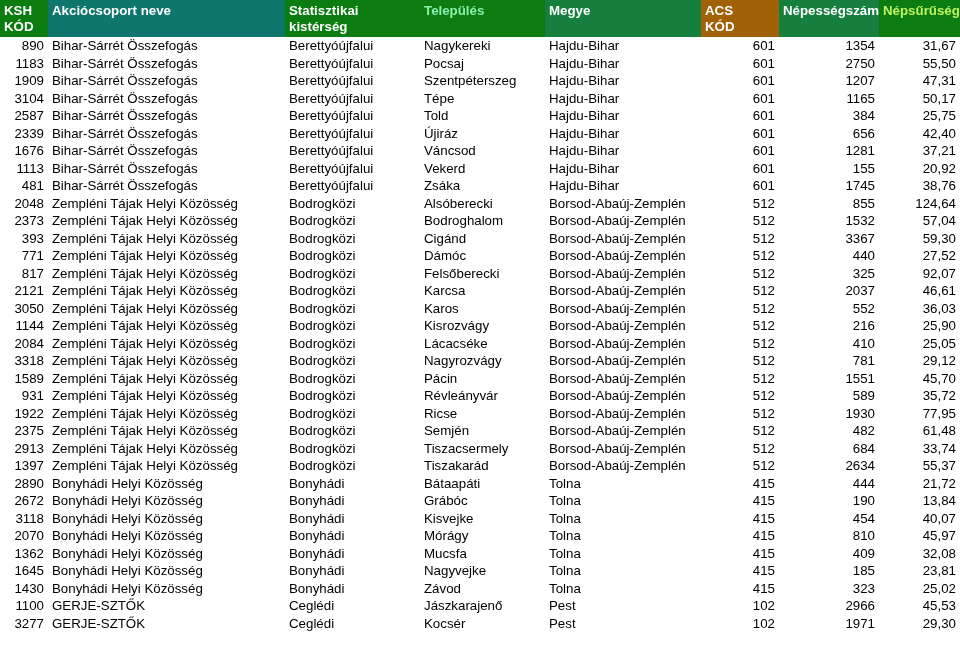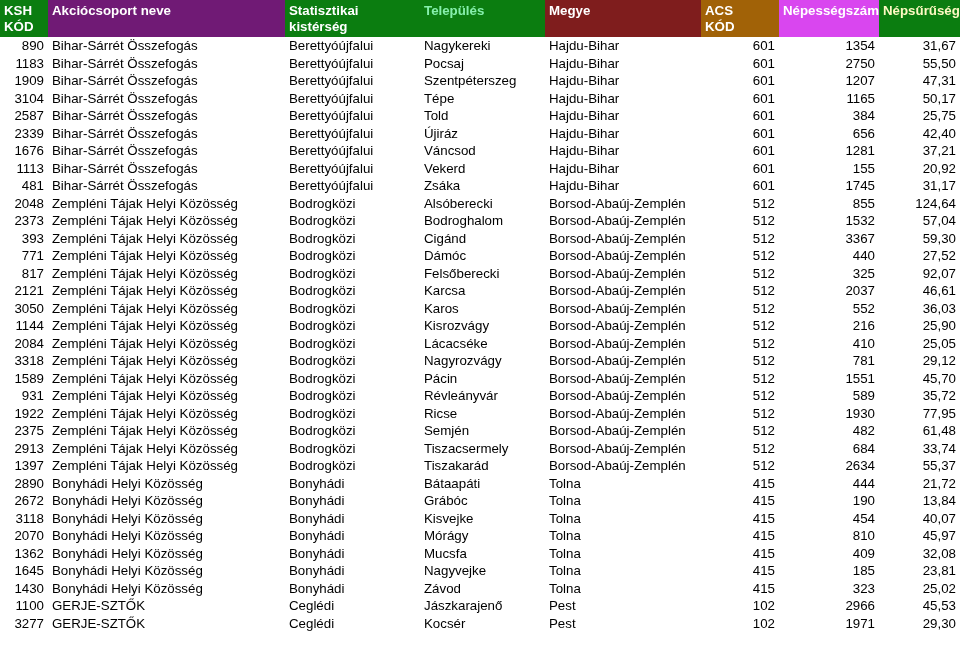--- a/index.html
+++ b/index.html
@@ -86,30 +86,30 @@
         <col class="c-acs">
         <col class="c-nep">
         <col class="c-sur">
     </colgroup>
     <thead>
       <tr>
         <th class="txt hdr-ksh" style="background: rgb(11, 125, 16); color: rgb(255, 255, 255);">
           <span>KSH</span><br>
           <span>KÓD</span>
         </th>
-        <th class="txt" style="background: #701a75; color: rgb(255, 255, 255);">Akciócsoport neve</th>
+        <th class="txt" style="background: #0f766e; color: rgb(255, 255, 255);">Akciócsoport neve</th>
         <th class="txt" style="background: rgb(11, 125, 16); color: rgb(255, 255, 255);">Statisztikai kistérség</th>
         <th class="txt" style="background: rgb(11, 125, 16); color: #86efac;">Település</th>
-        <th class="txt" style="background: #7f1d1d; color: rgb(255, 255, 255);">Megye</th>
+        <th class="txt" style="background: #15803d; color: rgb(255, 255, 255);">Megye</th>
         <th class="txt" style="background: #a16207; color: rgb(255, 255, 255);">
           <span>ACS</span><br>
           <span>KÓD</span>
         </th>
-        <th class="txt" style="background: #d946ef; color: rgb(255, 255, 255);">Népességszám</th>
-        <th class="txt" style="background: rgb(11, 125, 16); color: #fef9c3;">Népsűrűség</th>
+        <th class="txt" style="background: #15803d; color: rgb(255, 255, 255);">Népességszám</th>
+        <th class="txt" style="background: rgb(11, 125, 16); color: #bef264;">Népsűrűség</th>
       </tr>
     </thead>
     <tbody id="tbody">
         <tr>
           <td class="c-ksh-cell num">890</td>
           <td class="c-name-cell txt">Bihar-Sárrét Összefogás</td>
           <td class="txt">Berettyóújfalui</td>
           <td class="txt">Nagykereki</td>
           <td class="txt">Hajdu-Bihar</td>
           <td class="num">601</td>
@@ -187,21 +187,21 @@
           <td class="num">20,92</td>
         </tr>
         <tr>
           <td class="c-ksh-cell num">481</td>
           <td class="c-name-cell txt">Bihar-Sárrét Összefogás</td>
           <td class="txt">Berettyóújfalui</td>
           <td class="txt">Zsáka</td>
           <td class="txt">Hajdu-Bihar</td>
           <td class="num">601</td>
           <td class="num">1745</td>
-          <td class="num">31,17</td>
+          <td class="num">38,76</td>
         </tr>
         <tr>
           <td class="c-ksh-cell num">2048</td>
           <td class="c-name-cell txt">Zempléni Tájak Helyi Közösség</td>
           <td class="txt">Bodrogközi</td>
           <td class="txt">Alsóberecki</td>
           <td class="txt">Borsod-Abaúj-Zemplén</td>
           <td class="num">512</td>
           <td class="num">855</td>
           <td class="num">124,64</td>

